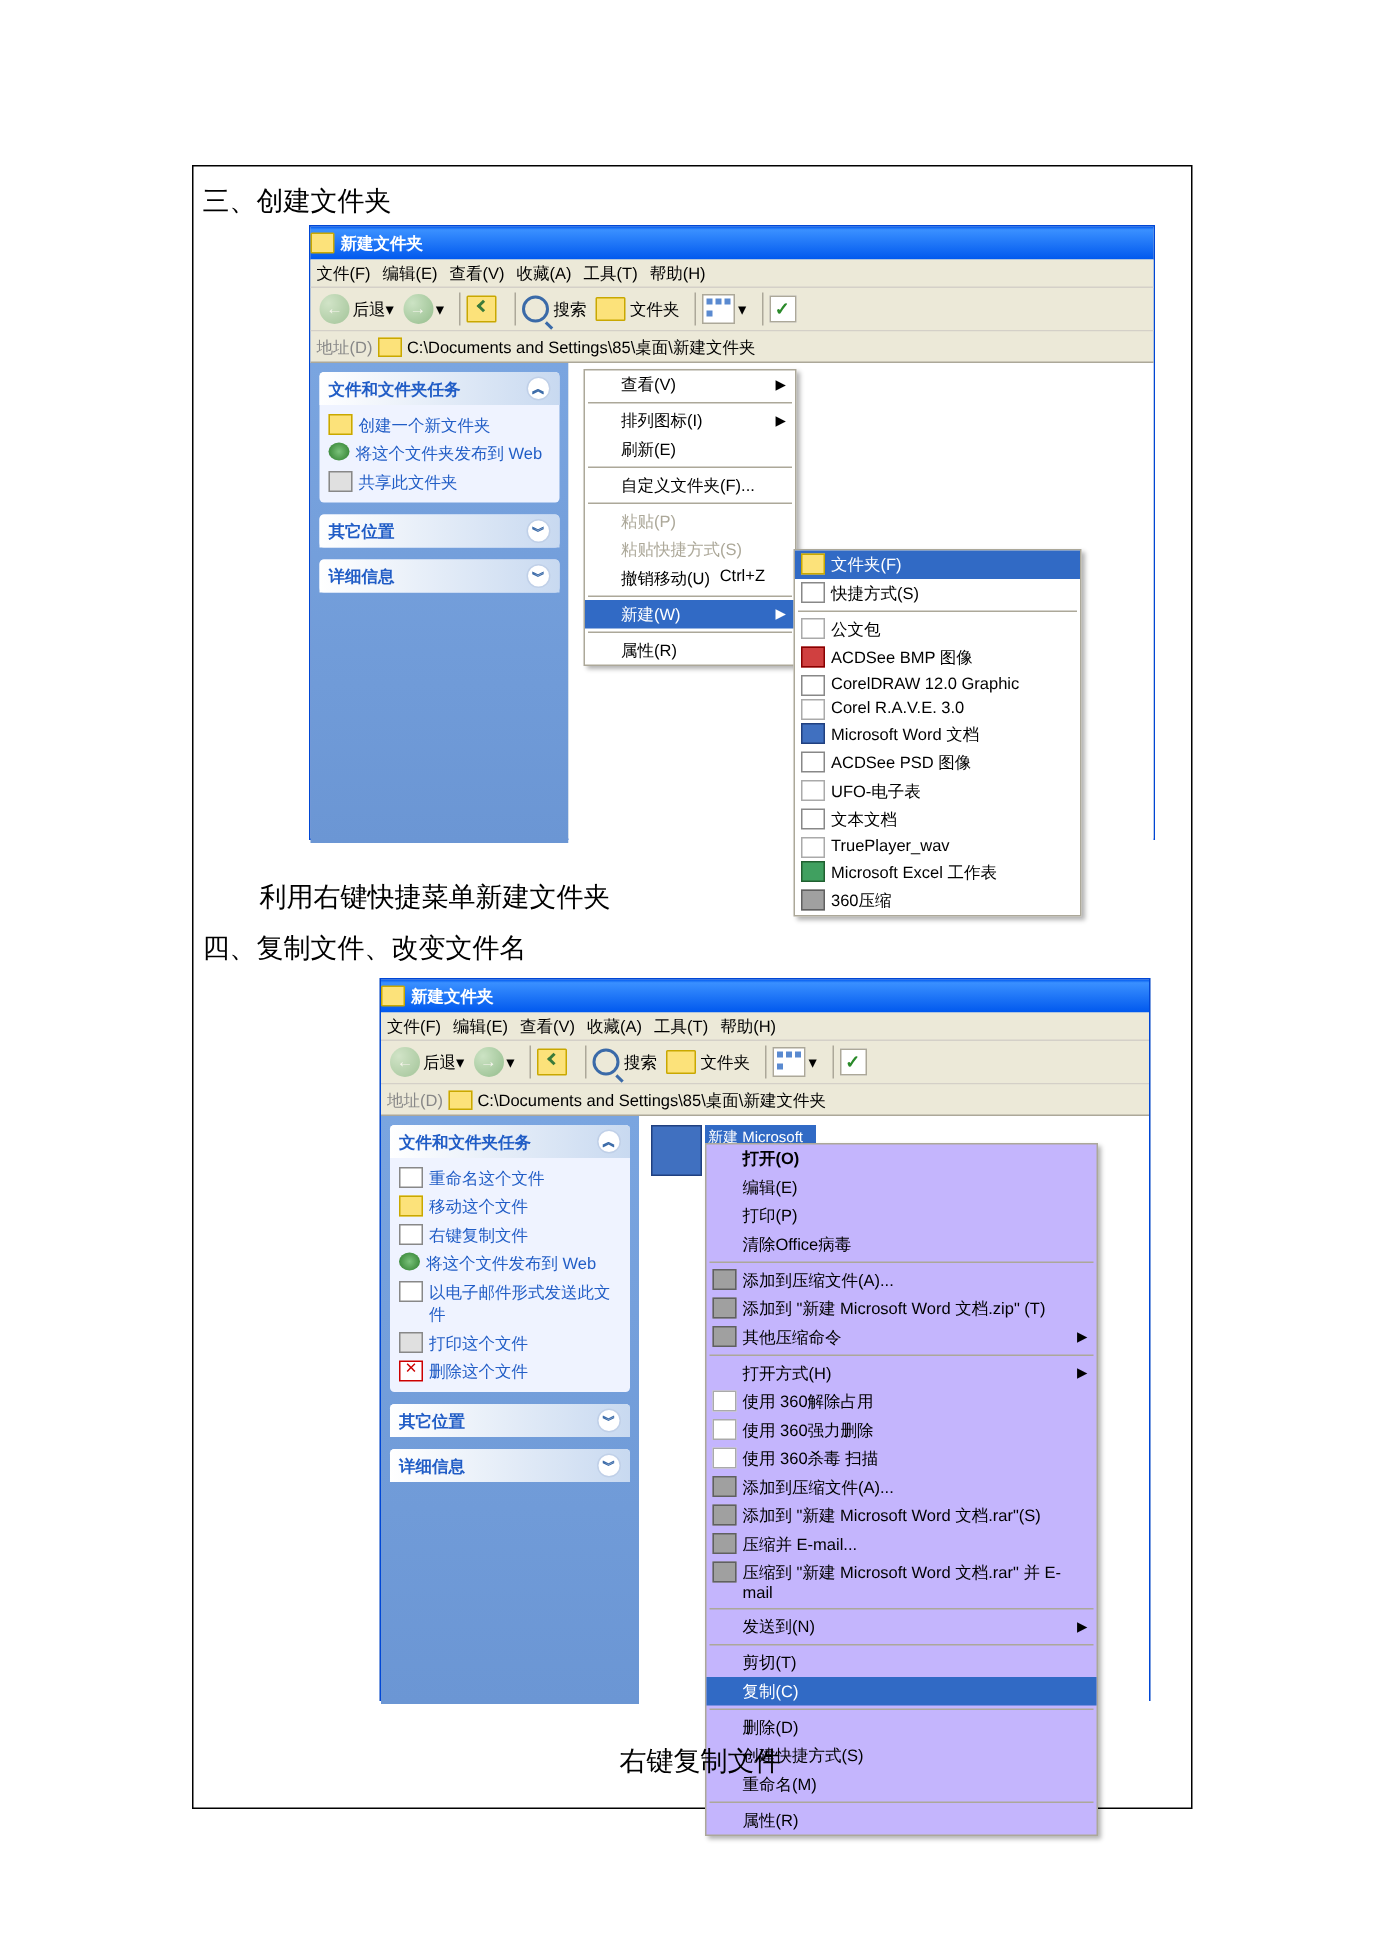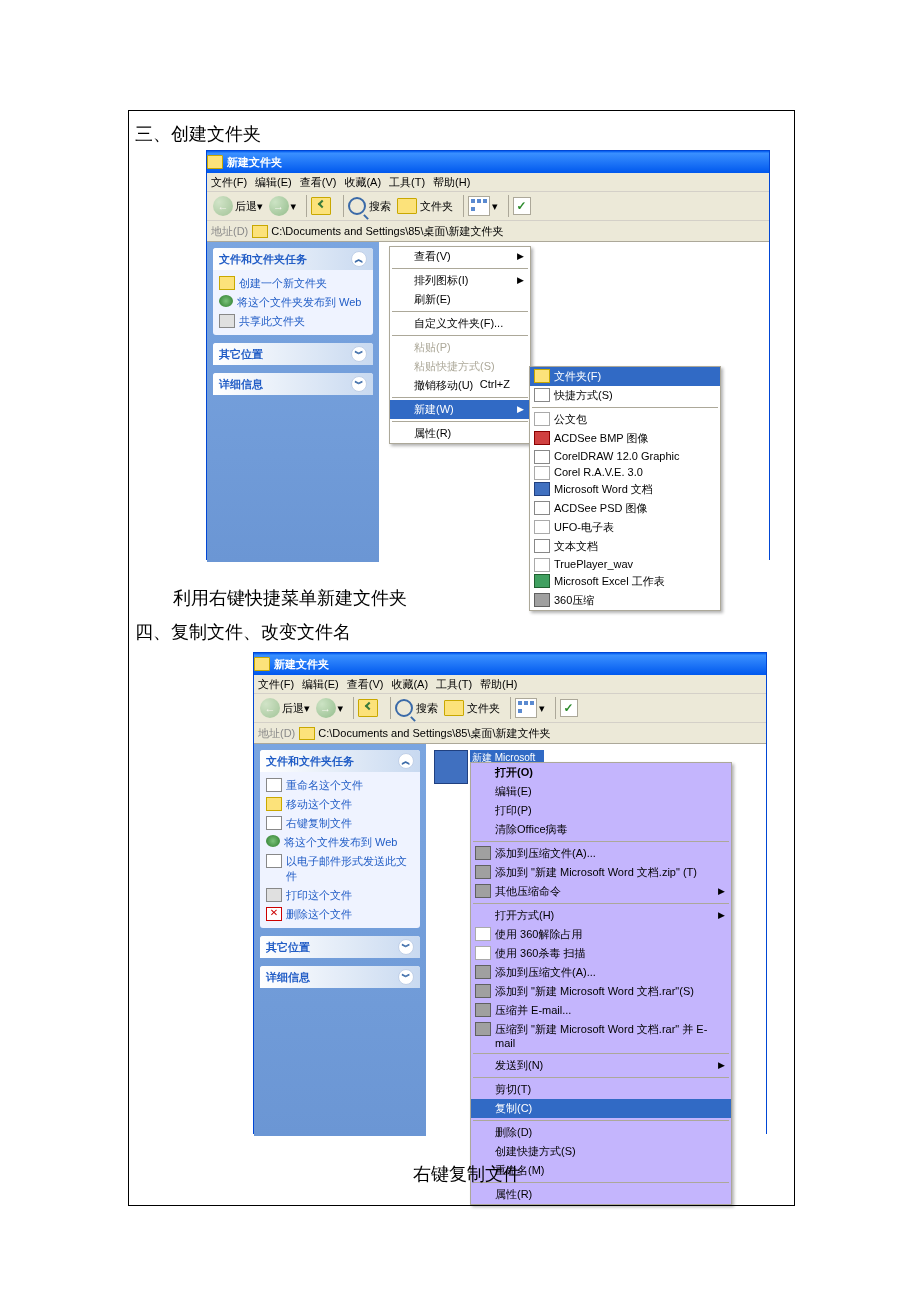--- a/index.html
+++ b/index.html
@@ -385,20 +385,24 @@
             <div class="ctx-row">
               <span>打开方式(H)</span>
               <span class="arr">▶</span>
             </div>
             <div class="ctx-row">
               <div class="icn gen"></div>
               <span>使用 360解除占用</span>
             </div>
             <div class="ctx-row">
               <div class="icn gen"></div>
+              <span>使用 360强力删除</span>
+            </div>
+            <div class="ctx-row">
+              <div class="icn gen"></div>
               <span>使用 360杀毒 扫描</span>
             </div>
             <div class="ctx-row">
               <div class="icn zip"></div>
               <span>添加到压缩文件(A)...</span>
             </div>
             <div class="ctx-row">
               <div class="icn zip"></div>
               <span>添加到 "新建 Microsoft Word 文档.rar"(S)</span>
             </div>

